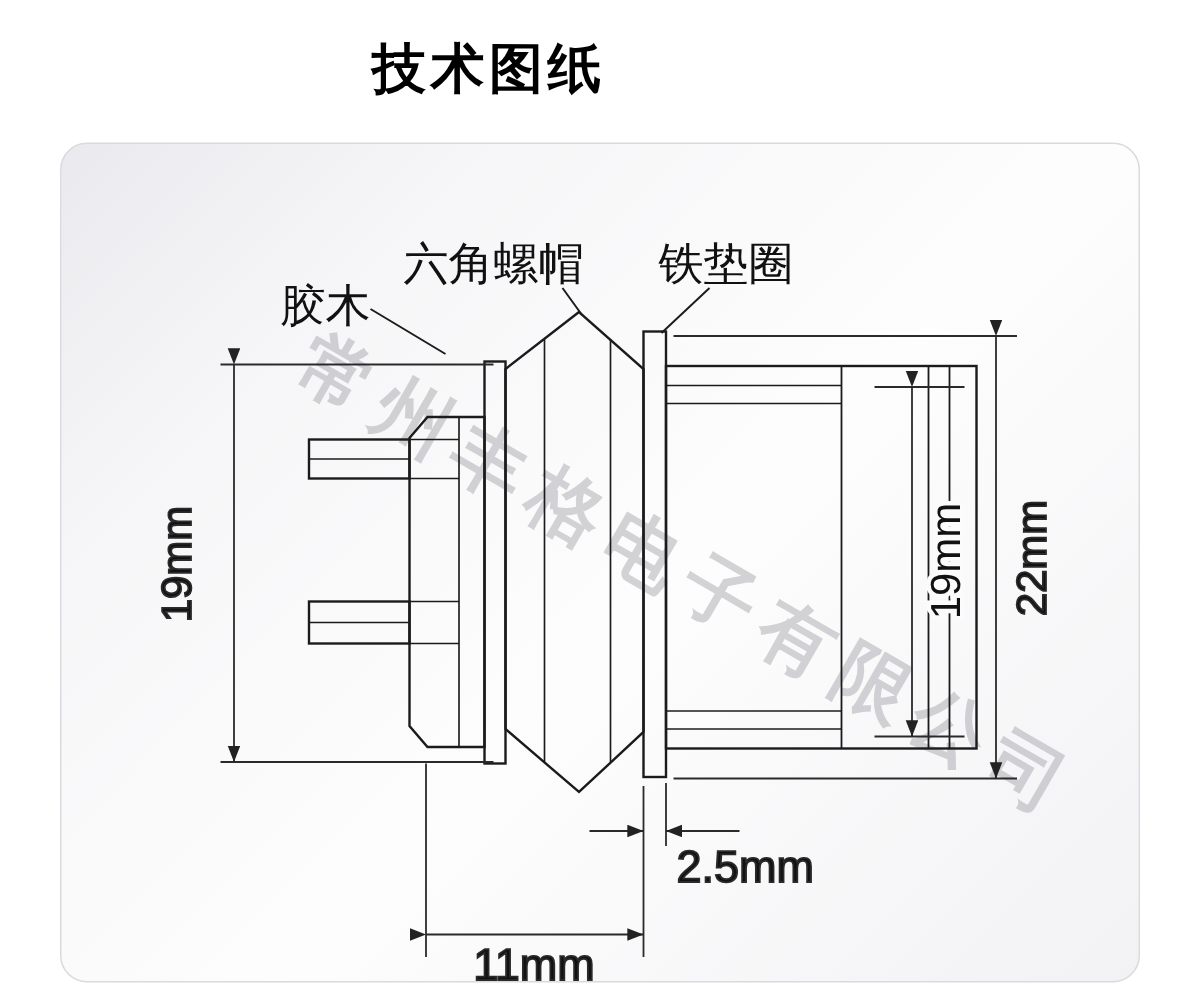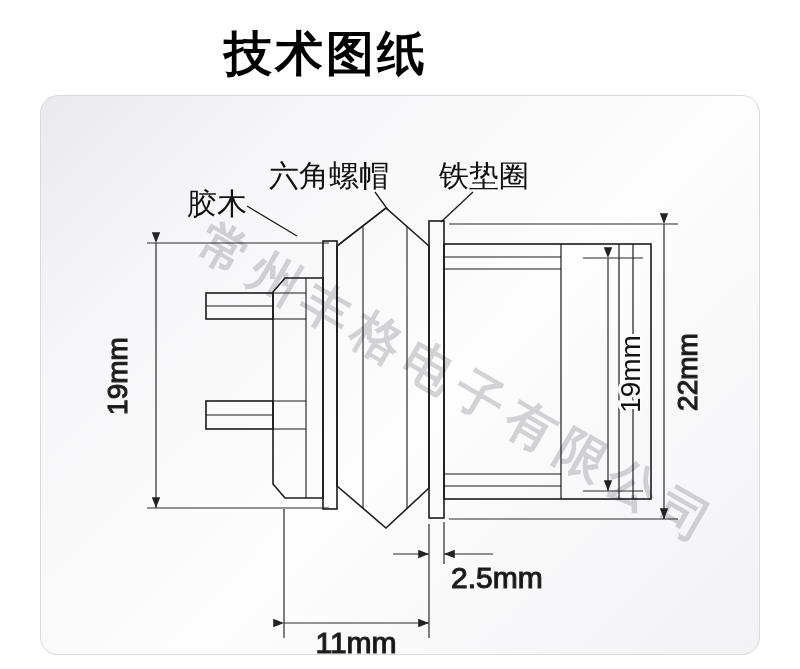--- a/index.html
+++ b/index.html
@@ -1,19 +1,19 @@
 <!DOCTYPE html>
 <html><head>
 <meta charset="utf-8">
 <style>
   html,body{margin:0;padding:0;background:#ffffff;width:800px;height:669px;
     font-family:"Liberation Sans","DejaVu Sans",sans-serif;}
   .page{position:relative;width:800px;height:669px;overflow:hidden;}
   .title{position:absolute;top:22px;left:0;width:652px;text-align:center;
-    font-size:48px;font-weight:bold;color:#000;letter-spacing:3px;}
+    font-size:36px;font-weight:bold;color:#000;letter-spacing:3px;}
   .card{position:absolute;left:40px;top:95px;width:720px;height:560px;
     border-radius:18px;border:1px solid #d9d9de;box-sizing:border-box;
     background:linear-gradient(135deg,#eaeaee 0%,#f6f6f8 22%,#fdfdfd 55%,#f2f2f5 100%);
     overflow:hidden;}
   .card svg{position:absolute;left:0;top:0;}
   .watermark{position:absolute;left:178px;top:112px;font-size:50px;letter-spacing:9px;
     color:rgba(152,152,160,0.42);transform:rotate(30deg);transform-origin:0 0;
     white-space:nowrap;pointer-events:none;font-weight:bold;}
   text{fill:#111;}
   .lbl{font-size:30px;}

